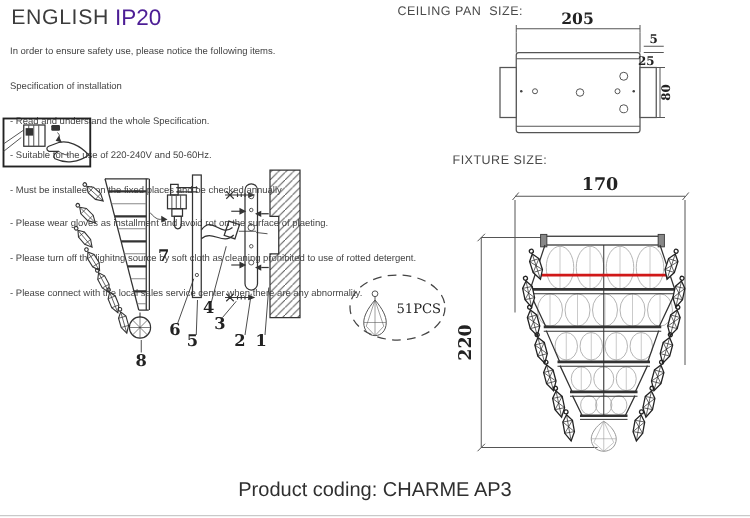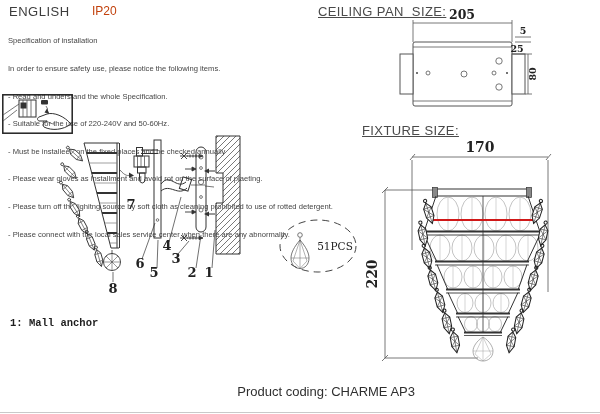--- a/index.html
+++ b/index.html
@@ -1,25 +1,25 @@
 <!DOCTYPE html>
 <html><head>
 <meta charset="utf-8">
 <style>
   html,body{margin:0;padding:0;background:#fff;}
   .page{position:relative;width:600px;height:414px;background:#ffffff;overflow:hidden;
         font-family:"Liberation Sans",sans-serif;color:#333;}
   .abs{position:absolute;}
-  .hdr-lang{left:9px;top:4px;font-size:13px;color:#3c3c3c;letter-spacing:.5px;}
-  .hdr-ip{left:92px;top:4px;font-size:12px;color:#c2410c;}
+  .hdr-lang{left:9px;top:4px;font-size:17px;color:#3c3c3c;letter-spacing:.5px;}
+  .hdr-ip{left:92px;top:4px;font-size:18px;color:#4c1d95;}
   .spec{left:8px;top:18px;font-size:7.6px;line-height:9.2px;color:#454545;white-space:pre;}
-  .sec-title{font-size:13px;letter-spacing:.4px;color:#4a4a4a;white-space:pre;text-decoration:underline;}
+  .sec-title{font-size:10px;letter-spacing:.4px;color:#4a4a4a;white-space:pre;}
   .parts{left:10px;top:290px;font-family:"Liberation Mono",monospace;font-weight:bold;
          font-size:10.5px;line-height:13.4px;color:#1e1e1e;white-space:pre;}
-  .coding{left:155px;top:384px;width:260px;text-align:right;font-size:13px;color:#2f2f2f;}
+  .coding{left:170px;top:384px;width:260px;text-align:center;font-size:16px;color:#2f2f2f;}
   svg{position:absolute;overflow:visible;}
   svg text{font-family:"DejaVu Serif","Liberation Serif",serif;fill:#222;}
   .dim{font-size:12.5px;font-weight:bold;}
   .dim-sm{font-size:9.5px;font-weight:bold;}
   .plabel{font-size:13px;font-weight:bold;}
   .pcs{font-size:10.5px;}
   .scan-edge{left:0;bottom:1px;width:600px;height:1px;background:#c9c9c9;}
   .thin{stroke:#555;stroke-width:.8;fill:none;}
   .ln{stroke:#333;stroke-width:1;fill:none;}
 </style>
@@ -43,22 +43,22 @@
         <path d="M0,-9 L3.4,-4.5 L3.4,3.5 L0,9.5 L-3.4,3.5 L-3.4,-4.5 Z"></path>
         <path d="M-3.4,-4.5 H3.4 M-3.4,3.5 H3.4 M0,-9 V9.5 M-3.4,-4.5 L3.4,3.5 M3.4,-4.5 L-3.4,3.5" fill="none" stroke-width=".45"></path>
       </g>
     </defs>
   </svg>
 
   <div class="abs hdr-lang">ENGLISH</div>
   <div class="abs hdr-ip">IP20</div>
 
   <div class="abs spec">
+    <div>In order to ensure safety use, please notice the following items.</div>
     <div>Specification of installation</div>
-    <div>In order to ensure safety use, please notice the following items.</div>
     <div>- Read and understand the whole Specification.</div>
     <div>- Suitable for the use of 220-240V and 50-60Hz.</div>
     <div>- Must be installeed on the fixed places and be checked annually</div>
     <div>- Please wear gloves as installment and avoid rot on the surface of plaeting.</div>
     <div>- Please turn off the lighitng source by soft cloth as cleaning prohibited to use of rotted detergent.</div>
     <div>- Please connect with the local sales service center when there are any abnormality.</div>
   </div>
 
   <svg class="abs" style="left:2px;top:94px;" width="71" height="40" viewBox="0 0 71 40">
     <rect x="0.8" y="0.8" width="69.4" height="38.4" fill="none" stroke="#222" stroke-width="1.5"></rect>
@@ -160,21 +160,20 @@
     <text class="plabel" x="131" y="209" text-anchor="middle">7</text>
     <text class="plabel" x="140" y="268" text-anchor="middle">6</text>
     <text class="plabel" x="154" y="277" text-anchor="middle">5</text>
     <text class="plabel" x="167" y="250" text-anchor="middle">4</text>
     <text class="plabel" x="176" y="263" text-anchor="middle">3</text>
     <text class="plabel" x="192" y="277" text-anchor="middle">2</text>
     <text class="plabel" x="209" y="277" text-anchor="middle">1</text>
   </svg>
 
   <div class="abs parts">
-    <div><span>1:</span> <span>Mall anchor</span></div>
     
     
     
     
     
   </div>
 
   <div class="abs sec-title" style="left:318px;top:4px;">CEILING PAN  SIZE:</div>
 
   <svg class="abs" style="left:393px;top:3px;" width="150" height="112" viewBox="393 3 150 112">

